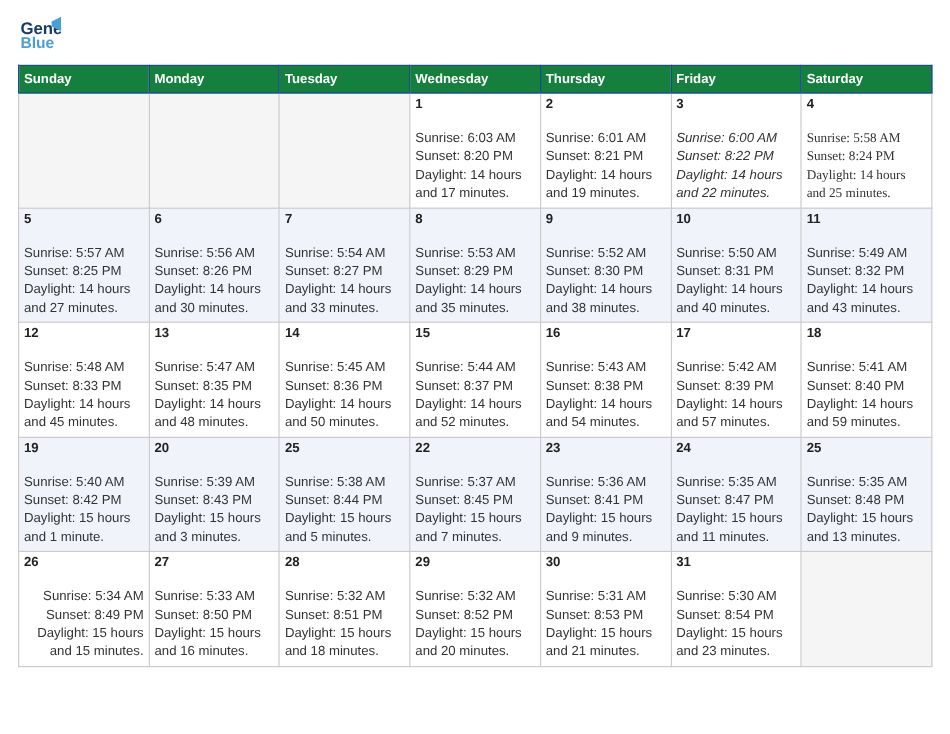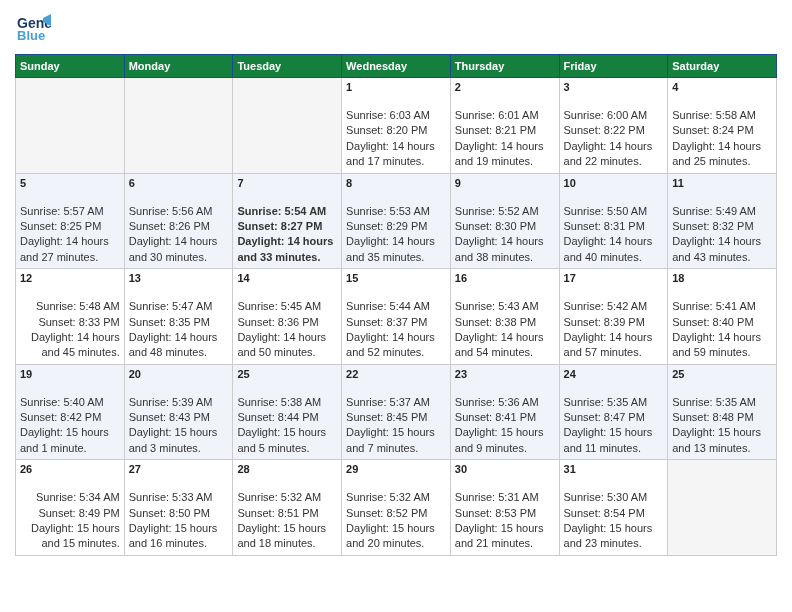--- a/index.html
+++ b/index.html
@@ -128,28 +128,28 @@
           </td>
           <td>
             <span class="day-number">2</span>
             <div class="day-info" style="white-space: pre-line;">Sunrise: 6:01 AM
 Sunset: 8:21 PM
 Daylight: 14 hours
 and 19 minutes.</div>
           </td>
           <td>
             <span class="day-number">3</span>
-            <div class="day-info" style="white-space: pre-line;">Sunrise: 6:00 AM
+            <div class="day-info" style="white-space: pre-line; font-style: italic;">Sunrise: 6:00 AM
 Sunset: 8:22 PM
 Daylight: 14 hours
 and 22 minutes.</div>
           </td>
           <td>
             <span class="day-number">4</span>
-            <div class="day-info" style="white-space: pre-line;">Sunrise: 5:58 AM
+            <div class="day-info" style="white-space: pre-line; font-family: Liberation Serif, serif;">Sunrise: 5:58 AM
 Sunset: 8:24 PM
 Daylight: 14 hours
 and 25 minutes.</div>
           </td>
         </tr>
         <tr class="row-alt">
           <td>
             <span class="day-number">5</span>
             <div class="day-info" style="white-space: pre-line;">Sunrise: 5:57 AM
 Sunset: 8:25 PM
@@ -158,21 +158,21 @@
           </td>
           <td>
             <span class="day-number">6</span>
             <div class="day-info" style="white-space: pre-line;">Sunrise: 5:56 AM
 Sunset: 8:26 PM
 Daylight: 14 hours
 and 30 minutes.</div>
           </td>
           <td>
             <span class="day-number">7</span>
-            <div class="day-info" style="white-space: pre-line; font-weight: bold;">Sunrise: 5:54 AM
+            <div class="day-info" style="white-space: pre-line;">Sunrise: 5:54 AM
 Sunset: 8:27 PM
 Daylight: 14 hours
 and 33 minutes.</div>
           </td>
           <td>
             <span class="day-number">8</span>
             <div class="day-info" style="white-space: pre-line;">Sunrise: 5:53 AM
 Sunset: 8:29 PM
 Daylight: 14 hours
 and 35 minutes.</div>
@@ -195,21 +195,21 @@
             <span class="day-number">11</span>
             <div class="day-info" style="white-space: pre-line;">Sunrise: 5:49 AM
 Sunset: 8:32 PM
 Daylight: 14 hours
 and 43 minutes.</div>
           </td>
         </tr>
         <tr>
           <td>
             <span class="day-number">12</span>
-            <div class="day-info" style="white-space: pre-line; text-align: right;">Sunrise: 5:48 AM
+            <div class="day-info" style="white-space: pre-line;">Sunrise: 5:48 AM
 Sunset: 8:33 PM
 Daylight: 14 hours
 and 45 minutes.</div>
           </td>
           <td>
             <span class="day-number">13</span>
             <div class="day-info" style="white-space: pre-line;">Sunrise: 5:47 AM
 Sunset: 8:35 PM
 Daylight: 14 hours
 and 48 minutes.</div>

